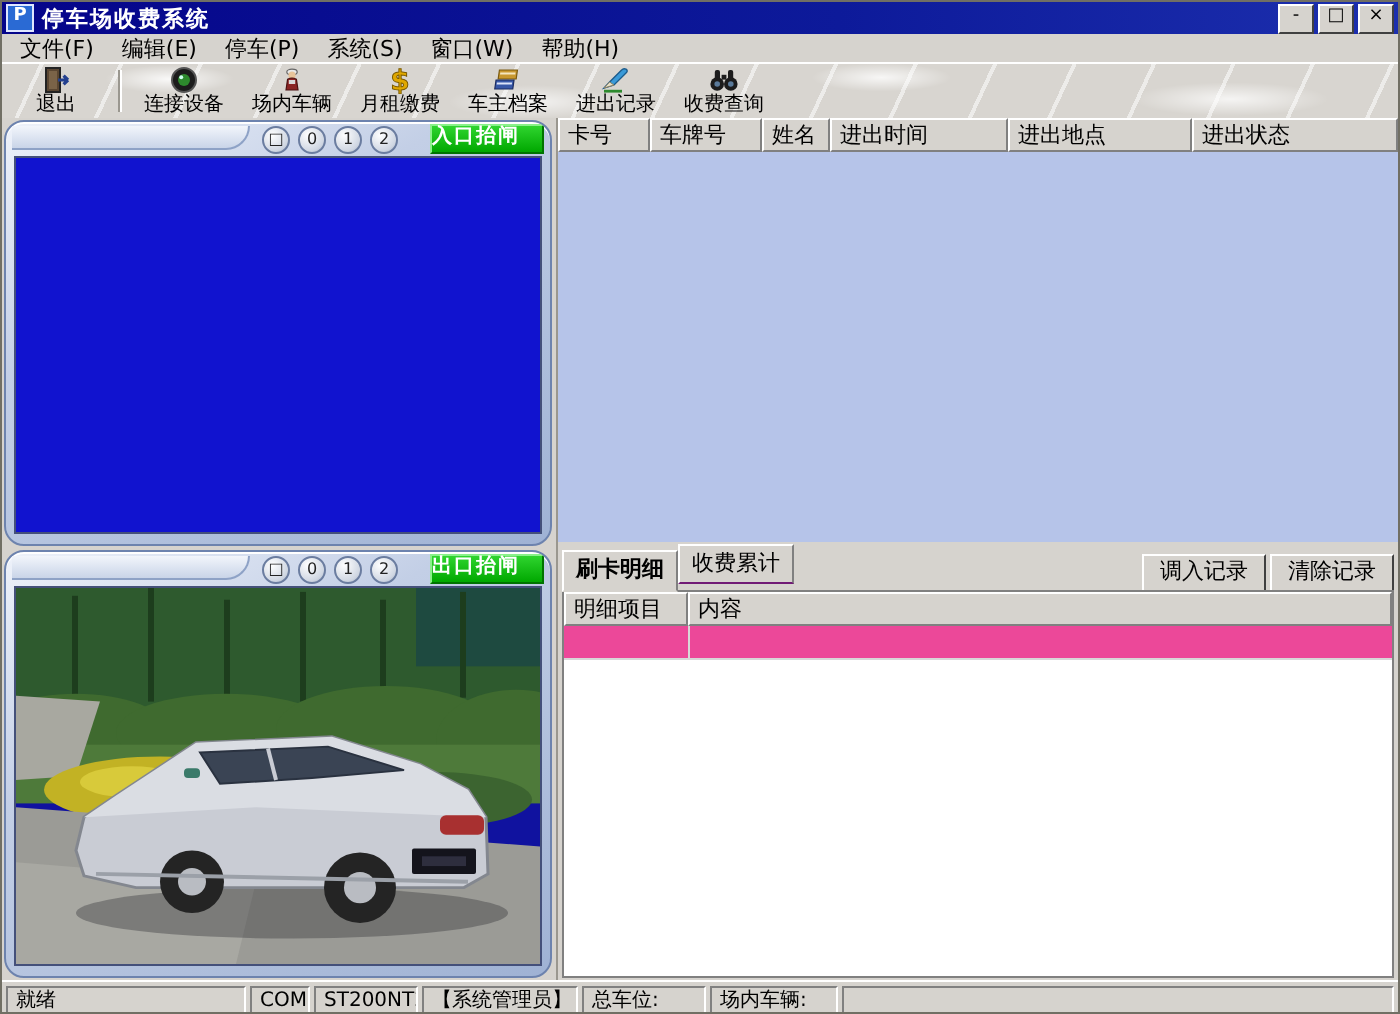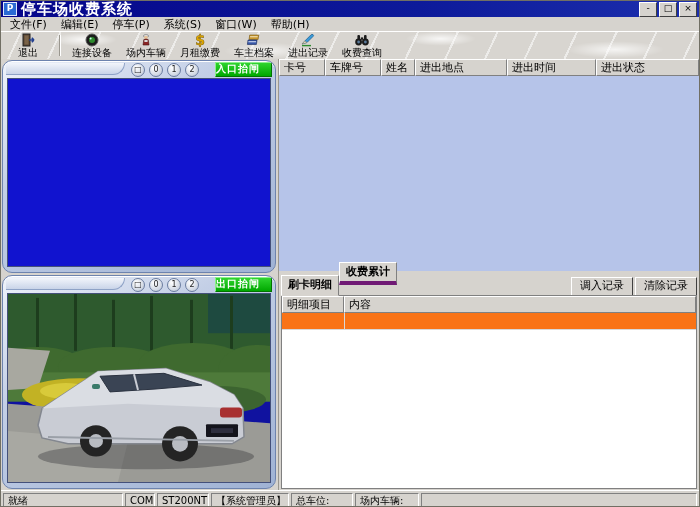--- a/index.html
+++ b/index.html
@@ -1,21 +1,21 @@
 <!DOCTYPE html>
 <html><head>
 <meta charset="utf-8">
 <style>
   html,body{margin:0;padding:0;background:#808080;font-family:"DejaVu Sans","Liberation Sans",sans-serif;}
   #window{position:relative;width:698px;height:505px;background:#d6d3ce;border:1px solid #716f64;box-shadow:inset 1px 1px 0 #fff;overflow:hidden;}
 
   
   .titlebar{height:16px;background:linear-gradient(90deg,#05058a 0%,#0d1a9a 60%,#1c2fae 100%);display:flex;align-items:center;padding:0 2px;color:#fff;}
   .app-icon{width:12px;height:12px;background:#2a6ad4;border:1px solid #dfe6ff;color:#fff;font-size:9px;font-weight:bold;line-height:11px;text-align:center;margin-right:4px;}
-  .title-text{font-size:15px;font-weight:bold;letter-spacing:1px;flex:1;white-space:nowrap;}
+  .title-text{font-size:11px;font-weight:bold;letter-spacing:1px;flex:1;white-space:nowrap;}
   .tb-btns{display:flex;gap:2px;}
   .tb-btn{width:16px;height:13px;background:#d6d3ce;border-top:1px solid #fff;border-left:1px solid #fff;border-right:1px solid #404040;border-bottom:1px solid #404040;font-size:9px;line-height:11px;text-align:center;color:#000;}
 
   
   .menubar{height:14px;display:flex;align-items:flex-start;padding:0 2px;background:#d6d3ce;}
   .menu-item{font-size:11px;padding:0 7px;white-space:nowrap;color:#000;}
 
   
   .toolbar{height:27px;border-top:1px solid #fff;display:flex;align-items:stretch;
     background-color:#d8d5d0;
@@ -54,24 +54,24 @@
   .records{height:212px;display:flex;flex-direction:column;background:#b6c4e9;gap:43px;}
   .rec-header{display:flex;height:17px;background:#d6d3ce;}
   .hcell{box-sizing:border-box;border-top:1px solid #fff;border-left:1px solid #fff;border-right:1px solid #808080;border-bottom:1px solid #808080;background:#d6d3ce;font-size:11px;line-height:15px;padding:0 4px;white-space:nowrap;overflow:hidden;color:#000;}
   .rec-body{flex:1;background:#b6c4e9;}
 
   
   .detailwrap{flex:1;background:#d6d3ce;display:flex;flex-direction:column;padding:6px 2px 1px 2px;}
   .tabrow{display:flex;align-items:flex-end;height:19px;}
   .tab{font-size:11px;padding:1px 6px 2px 6px;background:#d6d3ce;border-top:1px solid #fff;border-left:1px solid #fff;border-right:1px solid #808080;position:relative;white-space:nowrap;text-align:right;}
   .tab.active{border-bottom:1px solid #d6d3ce;z-index:2;padding-bottom:3px;font-weight:bold;}
-  .tab.inactive{margin-bottom:11px;border-bottom:4px solid #701a75;font-weight:bold;}
+  .tab.inactive{margin-bottom:4px;border-bottom:1px solid #701a75;}
   .tabspace{flex:1;border-bottom:0;}
   .rec-btn{width:60px;height:17px;background:#d6d3ce;border-top:1px solid #fff;border-left:1px solid #fff;border-right:1px solid #404040;border-bottom:1px solid #404040;font-size:11px;line-height:15px;text-align:center;margin-left:2px;white-space:nowrap;}
-  .detail-table{flex:1;border:1px solid #808080;border-top:1px solid #808080;background:#f97316;display:flex;flex-direction:column;margin-top:-1px;justify-content:flex-end;}
+  .detail-table{flex:1;border:1px solid #808080;border-top:1px solid #808080;background:#ec4899;display:flex;flex-direction:column;margin-top:-1px;justify-content:flex-end;}
   .dt-header{display:flex;height:17px;}
   .dt-row{height:16px;border-bottom:1px solid #d8d8d8;display:flex;}
   .dt-row .c1{width:62px;border-right:1px solid #d8d8d8;}
   .dt-body{flex:1;background:#fff;}
 
   
   .statusbar{height:18px;display:flex;gap:2px;padding:2px 2px 1px 2px;background:#d6d3ce;border-top:1px solid #fff;box-sizing:border-box;}
   .seg{box-sizing:border-box;border:1px solid;border-color:#808080 #fff #fff #808080;font-size:10px;line-height:13px;padding:0 4px;white-space:nowrap;overflow:hidden;color:#000;}
 
   .w1{width:120px}.w2{width:30px}.w3{width:52px}.w4{width:78px}.w5{width:62px}.w6{width:64px}.wfill{flex:1}
@@ -261,22 +261,22 @@
       </div>
     </div>
 
     <div class="right-col">
 
       <div class="records">
         <div class="rec-header">
           <div class="hcell cw0">卡号</div>
           <div class="hcell cw1">车牌号</div>
           <div class="hcell cw2">姓名</div>
+          <div class="hcell cw3">进出时间</div>
           <div class="hcell cw4">进出地点</div>
-          <div class="hcell cw3">进出时间</div>
           <div class="hcell cwfill">进出状态</div>
         </div>
         <div class="rec-body"></div>
       </div>
 
       <div class="detailwrap">
         <div class="tabrow">
           <div class="tab active">刷卡明细</div>
           <div class="tab inactive">收费累计</div>
           <div class="tabspace"></div>

